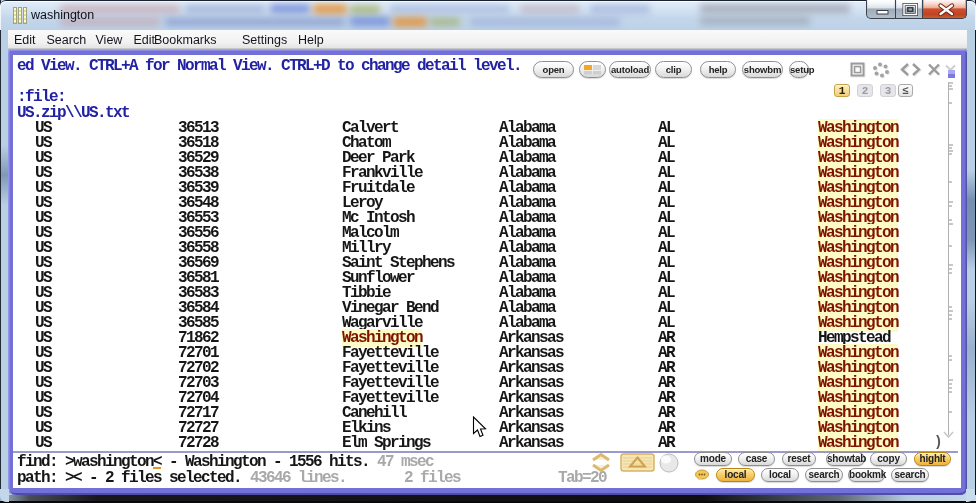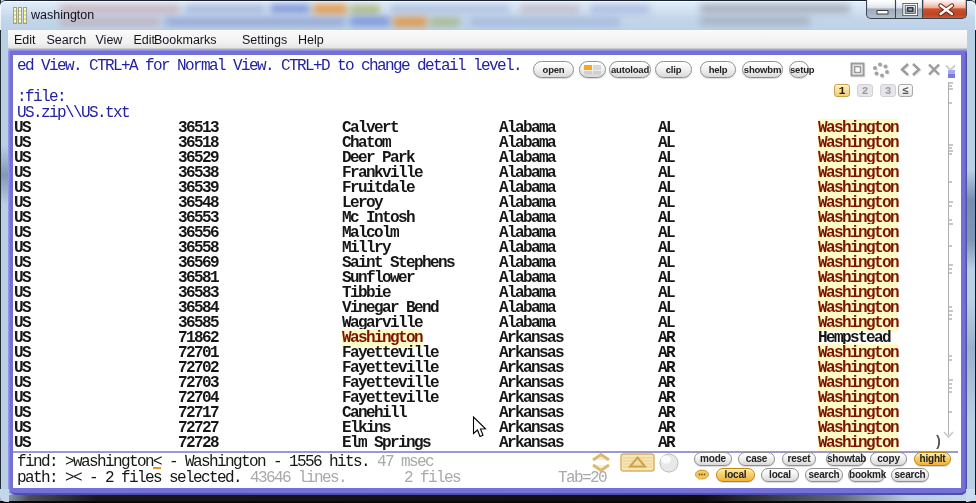--- a/index.html
+++ b/index.html
@@ -17,21 +17,21 @@
 .wb .shine{position:absolute;left:1px;right:1px;top:0;height:8px;background:linear-gradient(180deg,rgba(255,255,255,.9),rgba(255,255,255,.25))}
 #wmin{left:0;width:30px;border-radius:0 0 0 5px;background:linear-gradient(180deg,#f0f4f8 0%,#cdd6e0 45%,#9fabb9 50%,#b4bfcb 100%)}
 #wmax{left:29px;width:28px;background:linear-gradient(180deg,#f0f4f8 0%,#cdd6e0 45%,#9fabb9 50%,#b4bfcb 100%)}
 #wclose{left:56px;width:45px;border-radius:0 0 5px 0;background:linear-gradient(180deg,#f5b09a 0%,#e58a6d 45%,#cd5131 50%,#bf4424 80%,#cf5c2c 100%)}
 
 #menubar{left:8px;top:30px;width:959px;height:19px;background:linear-gradient(180deg,#fafafa 0%,#f1f1f1 70%,#e4e4e4 100%);border-bottom:1px solid #c8c8c8}
 #menubar span{position:absolute;top:3px;font-size:12.5px;color:#14141e}
 #frame2{left:8px;top:49px;width:959px;height:446px;background:#7370d8;border-radius:3px 3px 7px 7px;box-shadow:inset 0 1.5px 0 #a3a3f0, inset 1.5px 0 0 #9595e8, inset -1.5px 0 0 #5353ae, inset 0 -2px 0 #4e4ea6}
 #content{left:13px;top:55px;width:948px;height:432.5px;background:#ffffff}
 
-.mono{position:absolute;font-family:"Liberation Mono",monospace;font-weight:normal;font-size:16px;line-height:15px;letter-spacing:-1.6px;white-space:pre}
+.mono{position:absolute;font-family:"Liberation Mono",monospace;font-weight:bold;font-size:16px;line-height:15px;letter-spacing:-1.6px;white-space:pre}
 .navy{color:#2222a2}
 .dark{color:#161616}
 .gray{color:#a9a9a9}
 .hl{background:#fffbc6;color:#7e1400}
 
 .pill{position:absolute;height:17px;border:1px solid #8f8f8f;border-radius:8.5px;background:linear-gradient(180deg,#ffffff 0%,#f2f2f2 45%,#d9d9d9 100%);box-shadow:inset 0 1px 0 #fff, 0 1px 1px rgba(0,0,0,.15);font-family:"Liberation Sans",sans-serif;font-weight:bold;font-size:9.5px;letter-spacing:-.2px;color:#222;text-align:center;line-height:15.5px}
 .pill2{height:14px;font-size:10px;line-height:12.5px;border-radius:7px}
 .gold{background:linear-gradient(180deg,#ffe9a8 0%,#f8cf6a 45%,#eeb23a 100%);border-color:#b8860b;box-shadow:inset 0 1px 0 #fff3c8, 0 1px 1px rgba(0,0,0,.15)}
 .numbtn{position:absolute;width:16px;height:13px;top:84px;border-radius:3px;font-family:"Liberation Mono",monospace;font-weight:bold;font-size:11px;text-align:center;line-height:13.5px}
 
@@ -165,21 +165,21 @@
 </svg>
 
 <div class="numbtn" style="left:834px;color:#2a1e00;background:linear-gradient(180deg,#fceebc,#f2cf7c);border:1px solid #c9a04a;box-shadow:inset 0 1px 0 #fff8e0">1</div>
 <div class="numbtn" style="left:857px;background:#e6e6ea;border:1px solid #d2d2d6;color:#9a9aa2">2</div>
 <div class="numbtn" style="left:880px;background:#e6e6ea;border:1px solid #d2d2d6;color:#9a9aa2">3</div>
 <div class="numbtn" style="left:898px;width:15px;background:linear-gradient(180deg,#fdfdfd,#e4e4e4);border:1px solid #aaaaaa;color:#555;font-size:11px">≤</div>
 
 <div class="mono navy" style="left:17px;top:90px">:file:</div>
 <div class="mono navy" style="left:17px;top:106px">US.zip\\US.txt</div>
 
-<div class="colm" style="left:14px">US<br>US<br>US<br>US<br>US<br>US<br>US<br>US<br>US<br>US<br>US<br>US<br>US<br>US<br>US<br>US<br>US<br>US<br>US<br>US<br>US<br>US</div>
+<div class="colm" style="left:35px">US<br>US<br>US<br>US<br>US<br>US<br>US<br>US<br>US<br>US<br>US<br>US<br>US<br>US<br>US<br>US<br>US<br>US<br>US<br>US<br>US<br>US</div>
 <div class="colm" style="left:178px">36513<br>36518<br>36529<br>36538<br>36539<br>36548<br>36553<br>36556<br>36558<br>36569<br>36581<br>36583<br>36584<br>36585<br>71862<br>72701<br>72702<br>72703<br>72704<br>72717<br>72727<br>72728</div>
 <div class="colm" style="left:342px">Calvert<br>Chatom<br>Deer Park<br>Frankville<br>Fruitdale<br>Leroy<br>Mc Intosh<br>Malcolm<br>Millry<br>Saint Stephens<br>Sunflower<br>Tibbie<br>Vinegar Bend<br>Wagarville<br><span class="hl">Washington</span><br>Fayetteville<br>Fayetteville<br>Fayetteville<br>Fayetteville<br>Canehill<br>Elkins<br>Elm Springs</div>
 <div class="colm" style="left:499px">Alabama<br>Alabama<br>Alabama<br>Alabama<br>Alabama<br>Alabama<br>Alabama<br>Alabama<br>Alabama<br>Alabama<br>Alabama<br>Alabama<br>Alabama<br>Alabama<br>Arkansas<br>Arkansas<br>Arkansas<br>Arkansas<br>Arkansas<br>Arkansas<br>Arkansas<br>Arkansas</div>
 <div class="colm" style="left:658px">AL<br>AL<br>AL<br>AL<br>AL<br>AL<br>AL<br>AL<br>AL<br>AL<br>AL<br>AL<br>AL<br>AL<br>AR<br>AR<br>AR<br>AR<br>AR<br>AR<br>AR<br>AR</div>
 <div class="colm" style="left:818px"><span class="hl">Washington</span><br><span class="hl">Washington</span><br><span class="hl">Washington</span><br><span class="hl">Washington</span><br><span class="hl">Washington</span><br><span class="hl">Washington</span><br><span class="hl">Washington</span><br><span class="hl">Washington</span><br><span class="hl">Washington</span><br><span class="hl">Washington</span><br><span class="hl">Washington</span><br><span class="hl">Washington</span><br><span class="hl">Washington</span><br><span class="hl">Washington</span><br>Hempstead<br><span class="hl">Washington</span><br><span class="hl">Washington</span><br><span class="hl">Washington</span><br><span class="hl">Washington</span><br><span class="hl">Washington</span><br><span class="hl">Washington</span><br><span class="hl">Washington</span></div>
 
 <svg class="abs" style="left:930px;top:60px" width="30" height="392">
   <path d="M16 5.5 L20.5 10 L25 5.5" stroke="#cccccc" stroke-width="1.8" fill="none"></path>
   <rect x="18" y="10" width="7" height="8" fill="#7a7ae0"></rect>
   <rect x="18" y="10" width="7" height="4" fill="#a8a8f0"></rect>

